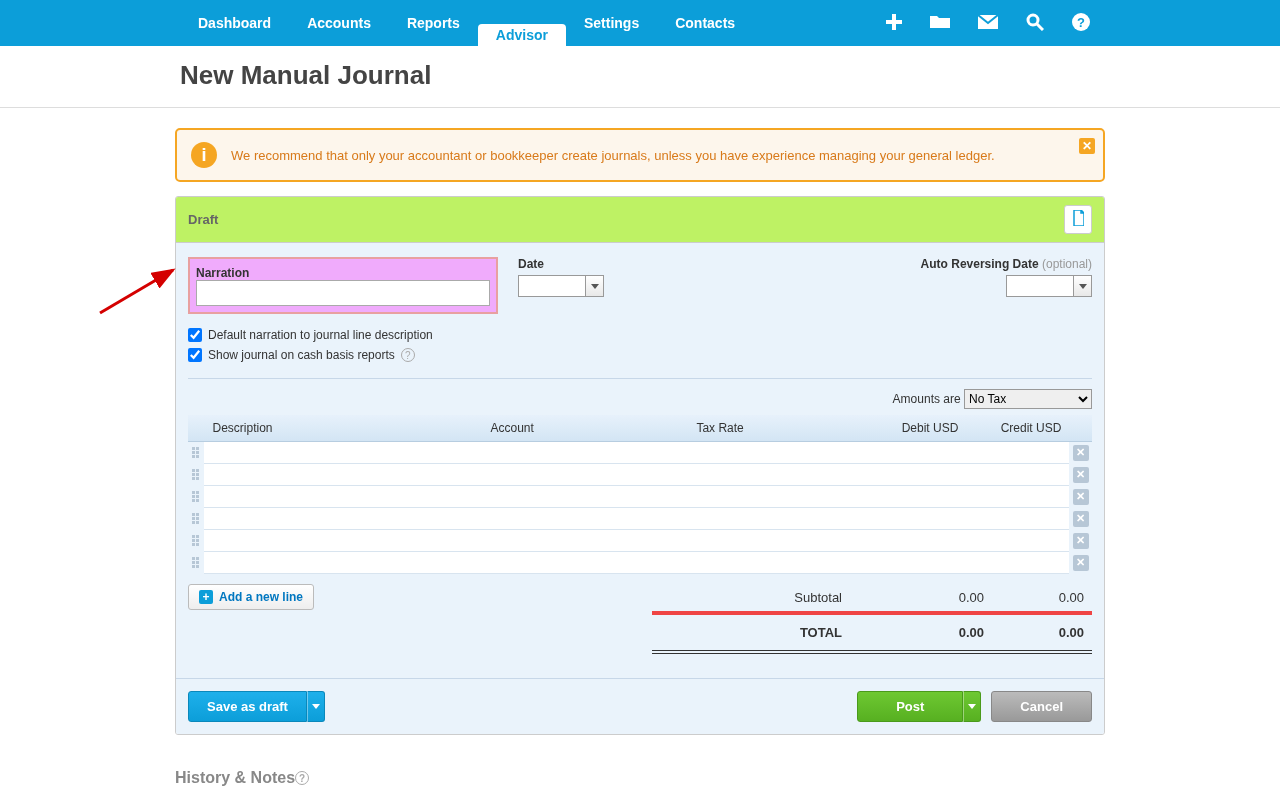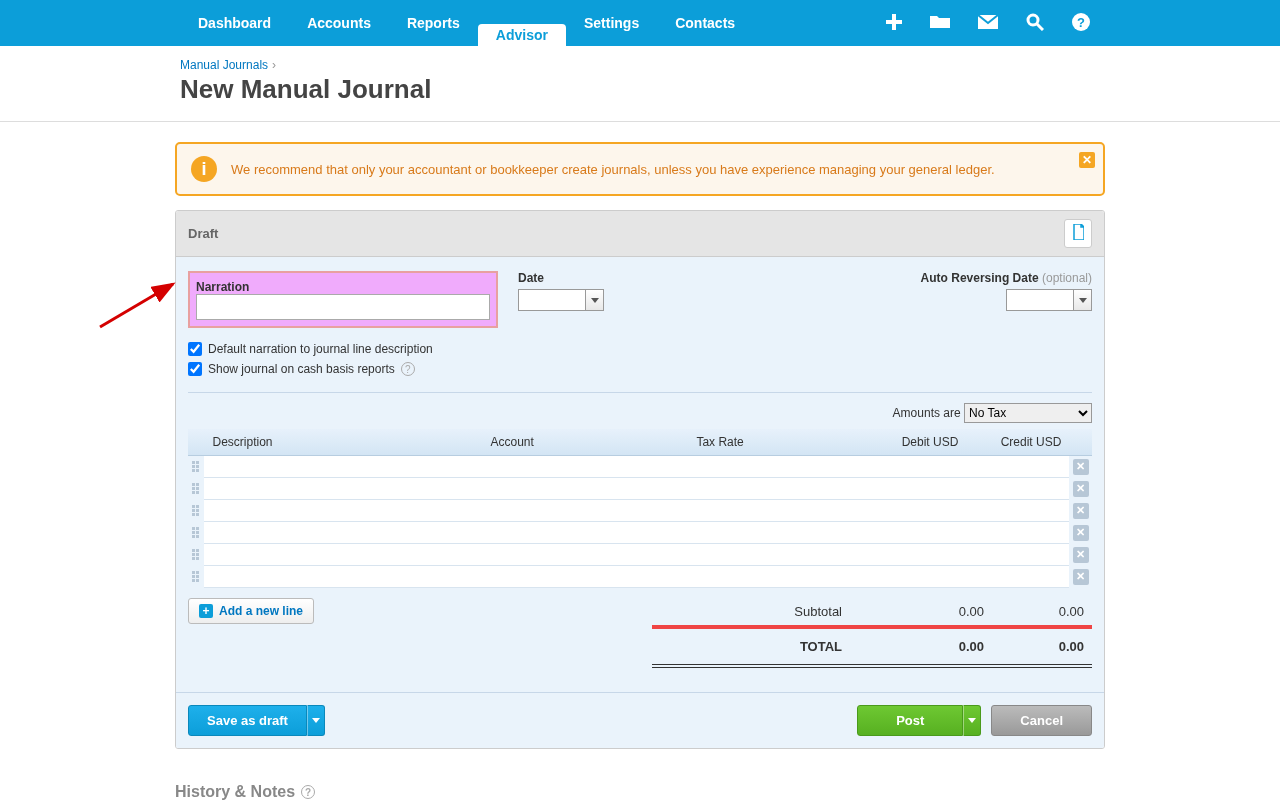--- a/index.html
+++ b/index.html
@@ -26,21 +26,21 @@
 .container { width: 930px; margin: 20px auto 40px; }
 
 
 .alert { border: 2px solid #f5a623; background: #fdf6ec; border-radius: 5px; padding: 12px 40px 12px 14px; display: flex; align-items: center; gap: 14px; position: relative; margin-bottom: 14px; }
 .alert .info-icon { width: 26px; height: 26px; background: #f5a623; border-radius: 50%; color: #fff; display: flex; align-items: center; justify-content: center; font-weight: bold; font-size: 18px; flex-shrink: 0; }
 .alert .msg { color: #d87a1a; font-size: 13px; }
 .alert .close { position: absolute; right: 8px; top: 8px; width: 16px; height: 16px; background: #f5a623; color: #fff; font-size: 12px; font-weight: bold; display: flex; align-items: center; justify-content: center; border-radius: 2px; cursor: pointer; }
 
 
 .panel { border: 1px solid #ccc; border-radius: 3px; overflow: hidden; }
-.panel-head { background: #e5e5e5; border-bottom: 1px solid #ccc; padding: 8px 12px; display: flex; align-items: center; justify-content: space-between; }
+.panel-head { background: #bef264; border-bottom: 1px solid #ccc; padding: 8px 12px; display: flex; align-items: center; justify-content: space-between; }
 .panel-head .draft { font-weight: bold; color: #666; }
 .panel-head .file-ico { border: 1px solid #ccc; border-radius: 3px; padding: 4px 7px; background: #fff; cursor: pointer; }
 .panel-head .file-ico svg { fill: #0c9ed9; }
 
 .panel-body { background: #eaf3fb; padding: 14px 12px 24px; }
 
 
 .form-row { display: flex; gap: 20px; }
 .field { display: flex; flex-direction: column; }
 .field label { font-weight: bold; font-size: 12px; color: #333; margin-bottom: 4px; }
@@ -95,21 +95,21 @@
 .btn-split .dd::after { content: ""; border-left: 4px solid transparent; border-right: 4px solid transparent; border-top: 5px solid #fff; }
 .btn-blue { background: linear-gradient(#1eb0eb,#0c9ed9); border-color: #0a88bb; border-radius: 3px 0 0 3px;}
 .btn-blue-dd { background: linear-gradient(#1eb0eb,#0c9ed9); border: 1px solid #0a88bb; border-left: none;}
 .btn-green { background: linear-gradient(#6ec832,#57b021); border-color: #4a9a1b; border-radius: 3px 0 0 3px; padding-left: 38px; padding-right: 38px;}
 .btn-green-dd { background: linear-gradient(#6ec832,#57b021); border: 1px solid #4a9a1b; border-left: none;}
 .btn-gray { background: linear-gradient(#bbb,#999); border-color: #888; padding-left: 28px; padding-right: 28px;}
 .panel-foot .spacer { flex: 1; }
 .panel-foot .gap { width: 10px; }
 
 
-.history-head { margin-top: 34px; display: flex; align-items: center; gap: 6px; color: #888; font-size: 16px; font-weight: bold; }
+.history-head { margin-top: 34px; display: flex; align-items: center; color: #888; font-size: 16px; font-weight: bold; }
 
 
 .arrow-annot { position: absolute; pointer-events: none; }
 </style>
 </head>
 <body>
 
 <div class="topnav">
   <div class="tabs">
     <div class="tab">Dashboard</div>
@@ -137,23 +137,20 @@
           <line x1="11" y1="11" x2="17" y2="17" stroke="#fff" stroke-width="3"></line>
         </svg></span>
     <span class="ico"><svg width="18" height="18" viewBox="0 0 18 18">
           <circle cx="9" cy="9" r="9"></circle>
           <text x="9" y="14" text-anchor="middle" fill="#0c9ed9" font-size="13" font-weight="bold">?</text>
         </svg></span>
   </div>
 </div>
 
 <div class="page-head">
-  <div class="breadcrumb">
-    <a href="#">Manual Journals</a><span class="sep">›</span>
-  </div>
   <div class="page-title">New Manual Journal</div>
 </div>
 
 <div class="container" style="position: relative;">
 
   <svg class="arrow-annot" style="left:-80px; top:130px;" width="90" height="60">
     <defs>
         <marker id="ah" markerWidth="8" markerHeight="8" refX="7" refY="3" orient="auto">
           <polygon points="0 0, 8 3, 0 6" fill="#d40000"></polygon>
         </marker>

